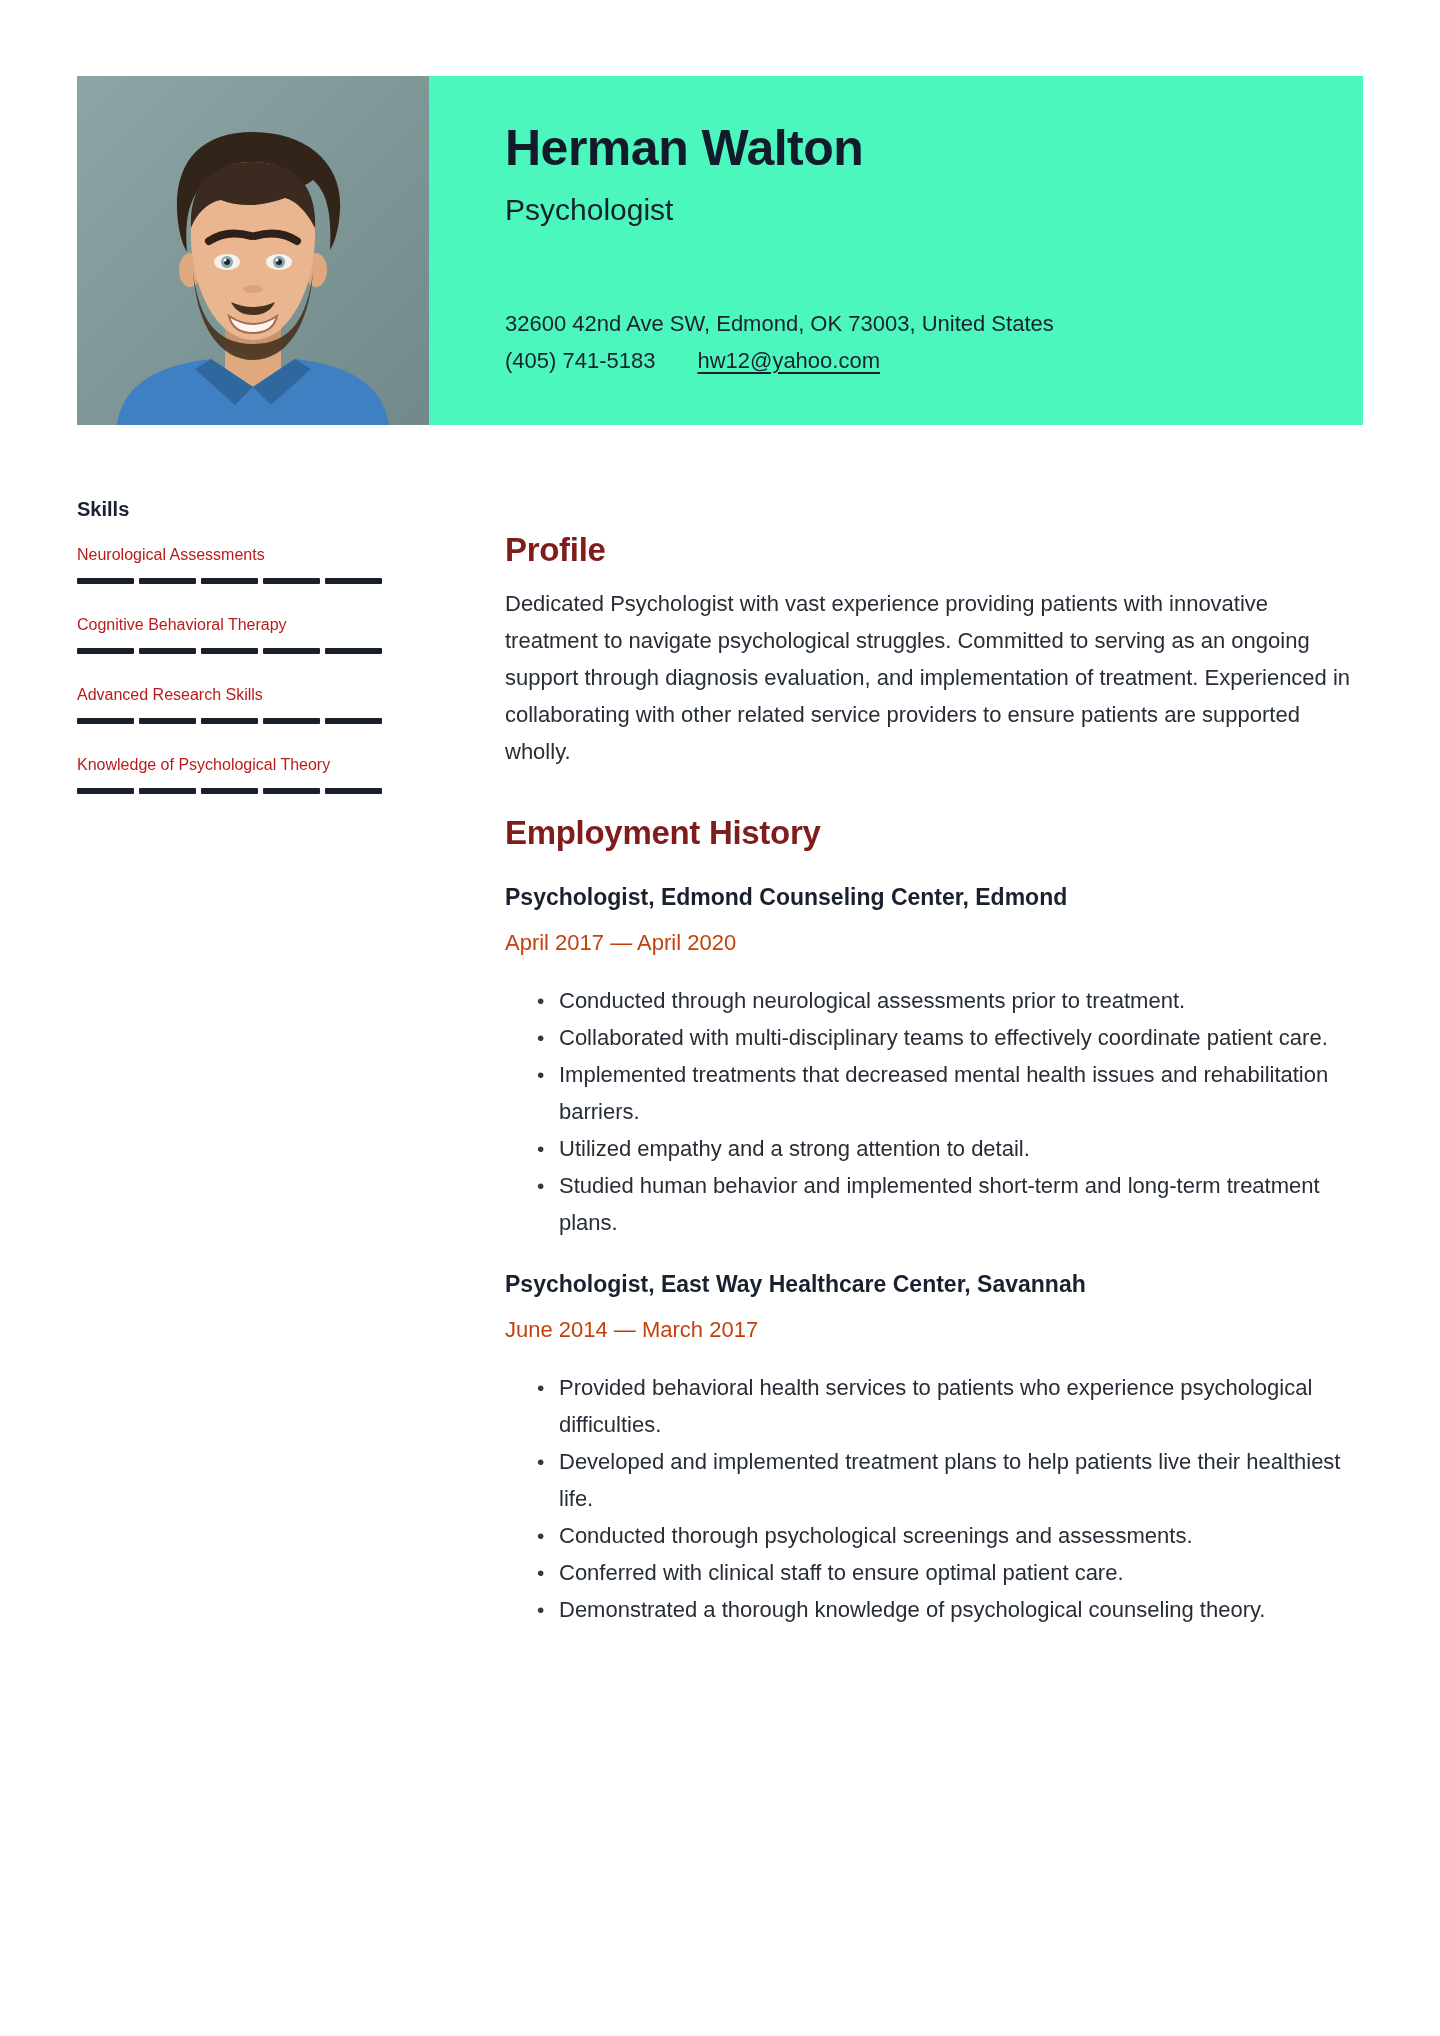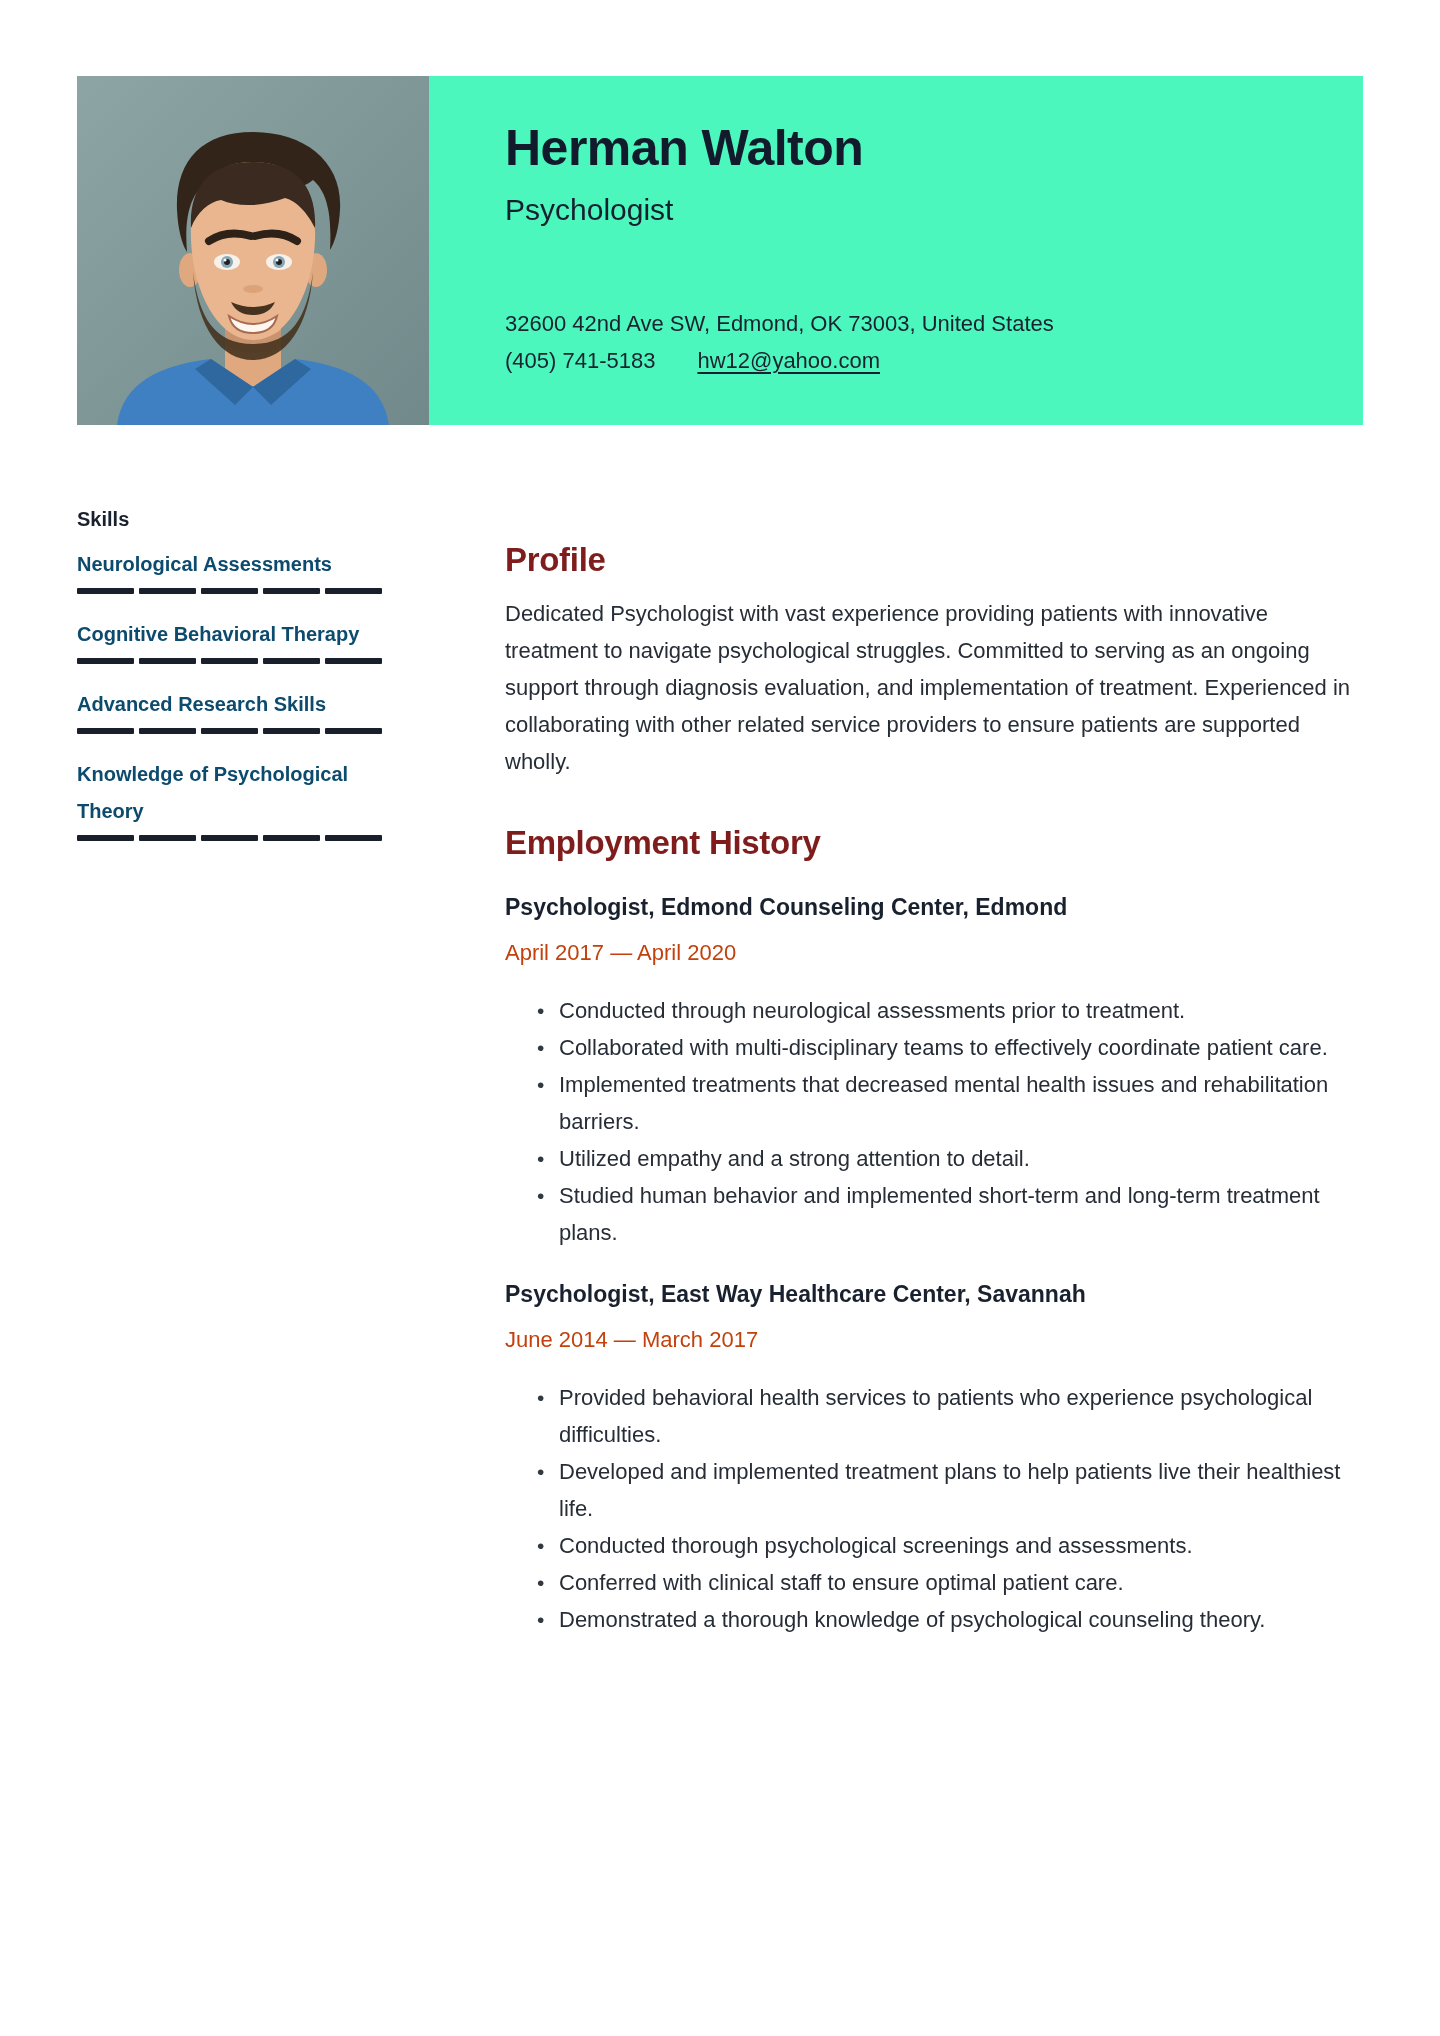--- a/index.html
+++ b/index.html
@@ -42,35 +42,35 @@
     margin-top: 76px;
     font-size: 22px; line-height: 37px;
     color: #1a2230;
   }
   .contact-line2 { display: flex; align-items: center; }
   .phone { margin-right: 42px; }
   .email-link { color: #1a2230; text-decoration: underline; text-underline-offset: 4px; }
 
   
   .body-row {
-    position: absolute; left: 77px; top: 435px;
+    position: absolute; left: 77px; top: 425px;
     width: 1286px;
     display: flex;
   }
   .sidebar { width: 313px; margin-right: 115px; padding-top: 71px; }
   .main-col { flex: 1; padding-top: 104px; }
 
   
   .skills-heading {
     margin: 0 0 14px 0;
     font-size: 20px; line-height: 26px;
     font-weight: 700; color: #19212f;
   }
   .skill-item { margin-bottom: 22px; }
-  .skill-name { font-size: 20px; line-height: 37px; color: #0c4a6e; font-weight: bold; }
+  .skill-name { font-size: 16px; line-height: 37px; color: #b91c1c; }
   .skill-bar { display: flex; gap: 5px; width: 305px; margin-top: 5px; }
   .skill-bar .seg { height: 6px; flex: 1; background: #1a202b; border-radius: 1px; }
 
   
   .section-heading {
     margin: 0;
     font-size: 33px; line-height: 42px;
     font-weight: 700; color: #7f1d1d;
     letter-spacing: -0.3px;
   }

